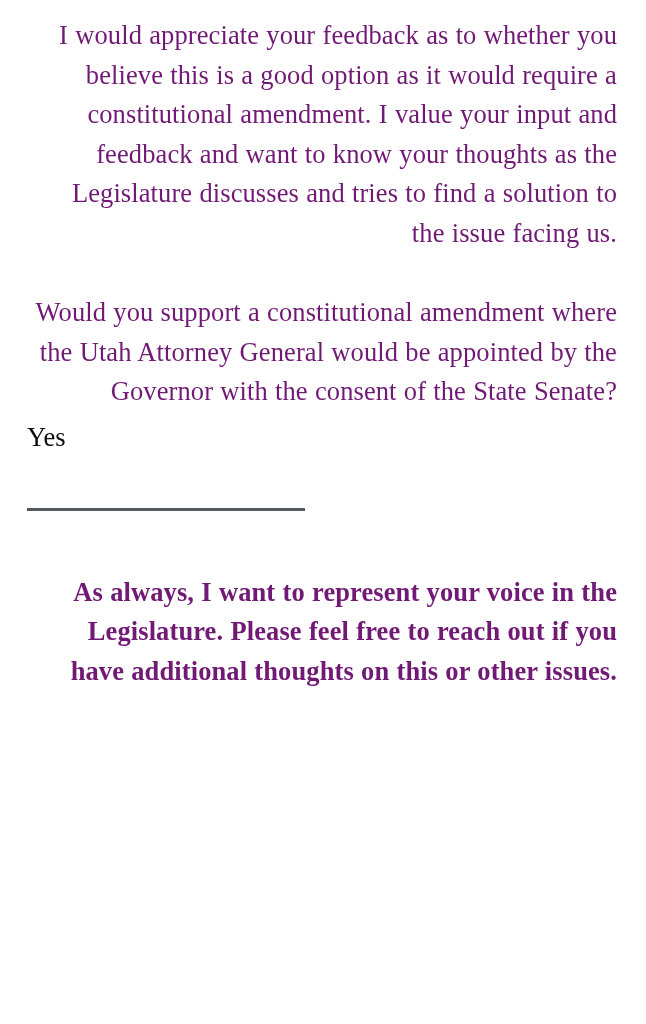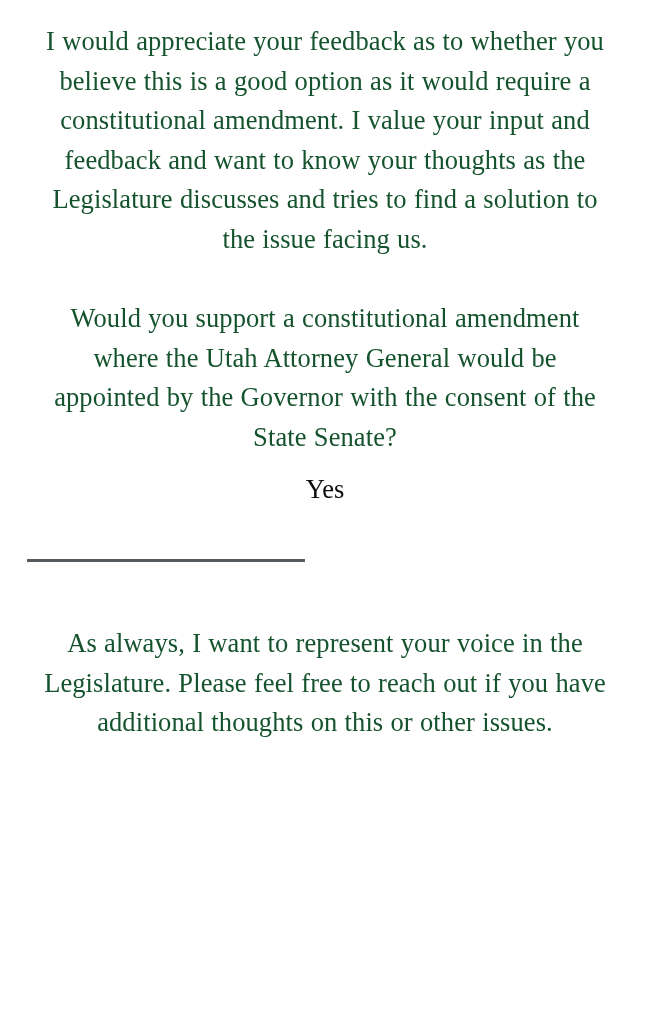--- a/index.html
+++ b/index.html
@@ -29,31 +29,31 @@
   .doc-body {
     position: absolute;
     left: 27px;
     top: 10px;
     width: 596px;
   }
 
   .para {
     font-size: 26.5px;
     line-height: 39.6px;
-    color: #14532d;
-    margin: 12px;
-    text-align: center;
+    color: #701a75;
+    margin: 6px;
+    text-align: right;
     letter-spacing: 0.1px;
     word-spacing: 0.5px;
     white-space: normal;
   }
 
   
   .gap-para   { margin-top: 39.6px; }
-  .gap-option { margin-top: 39.6px; text-align: center; }
+  .gap-option { margin-top: 39.6px; }
 
   .option-line {
     font-size: 26.5px;
     line-height: 39.6px;
     color: #0d0d0d;
     margin: 0;
   }
 
   .rule-wrap {
     margin-top: 50px;
@@ -65,20 +65,21 @@
     height: 3px;
     background: #555a5e;
     border: 0;
     margin: 0;
     padding: 0;
     display: block;
   }
 
   .closing {
     margin-top: 25px;
+    font-weight: bold;
   }
 </style>
 </head>
 <body>
 
 <div class="page">
   <div class="doc-body">
 
     <p class="para">I would appreciate your feedback as to whether you believe this is a good option as it would require a constitutional amendment. I value your input and feedback and want to know your thoughts as the Legislature discusses and tries to find a solution to the issue facing us.</p>
 

